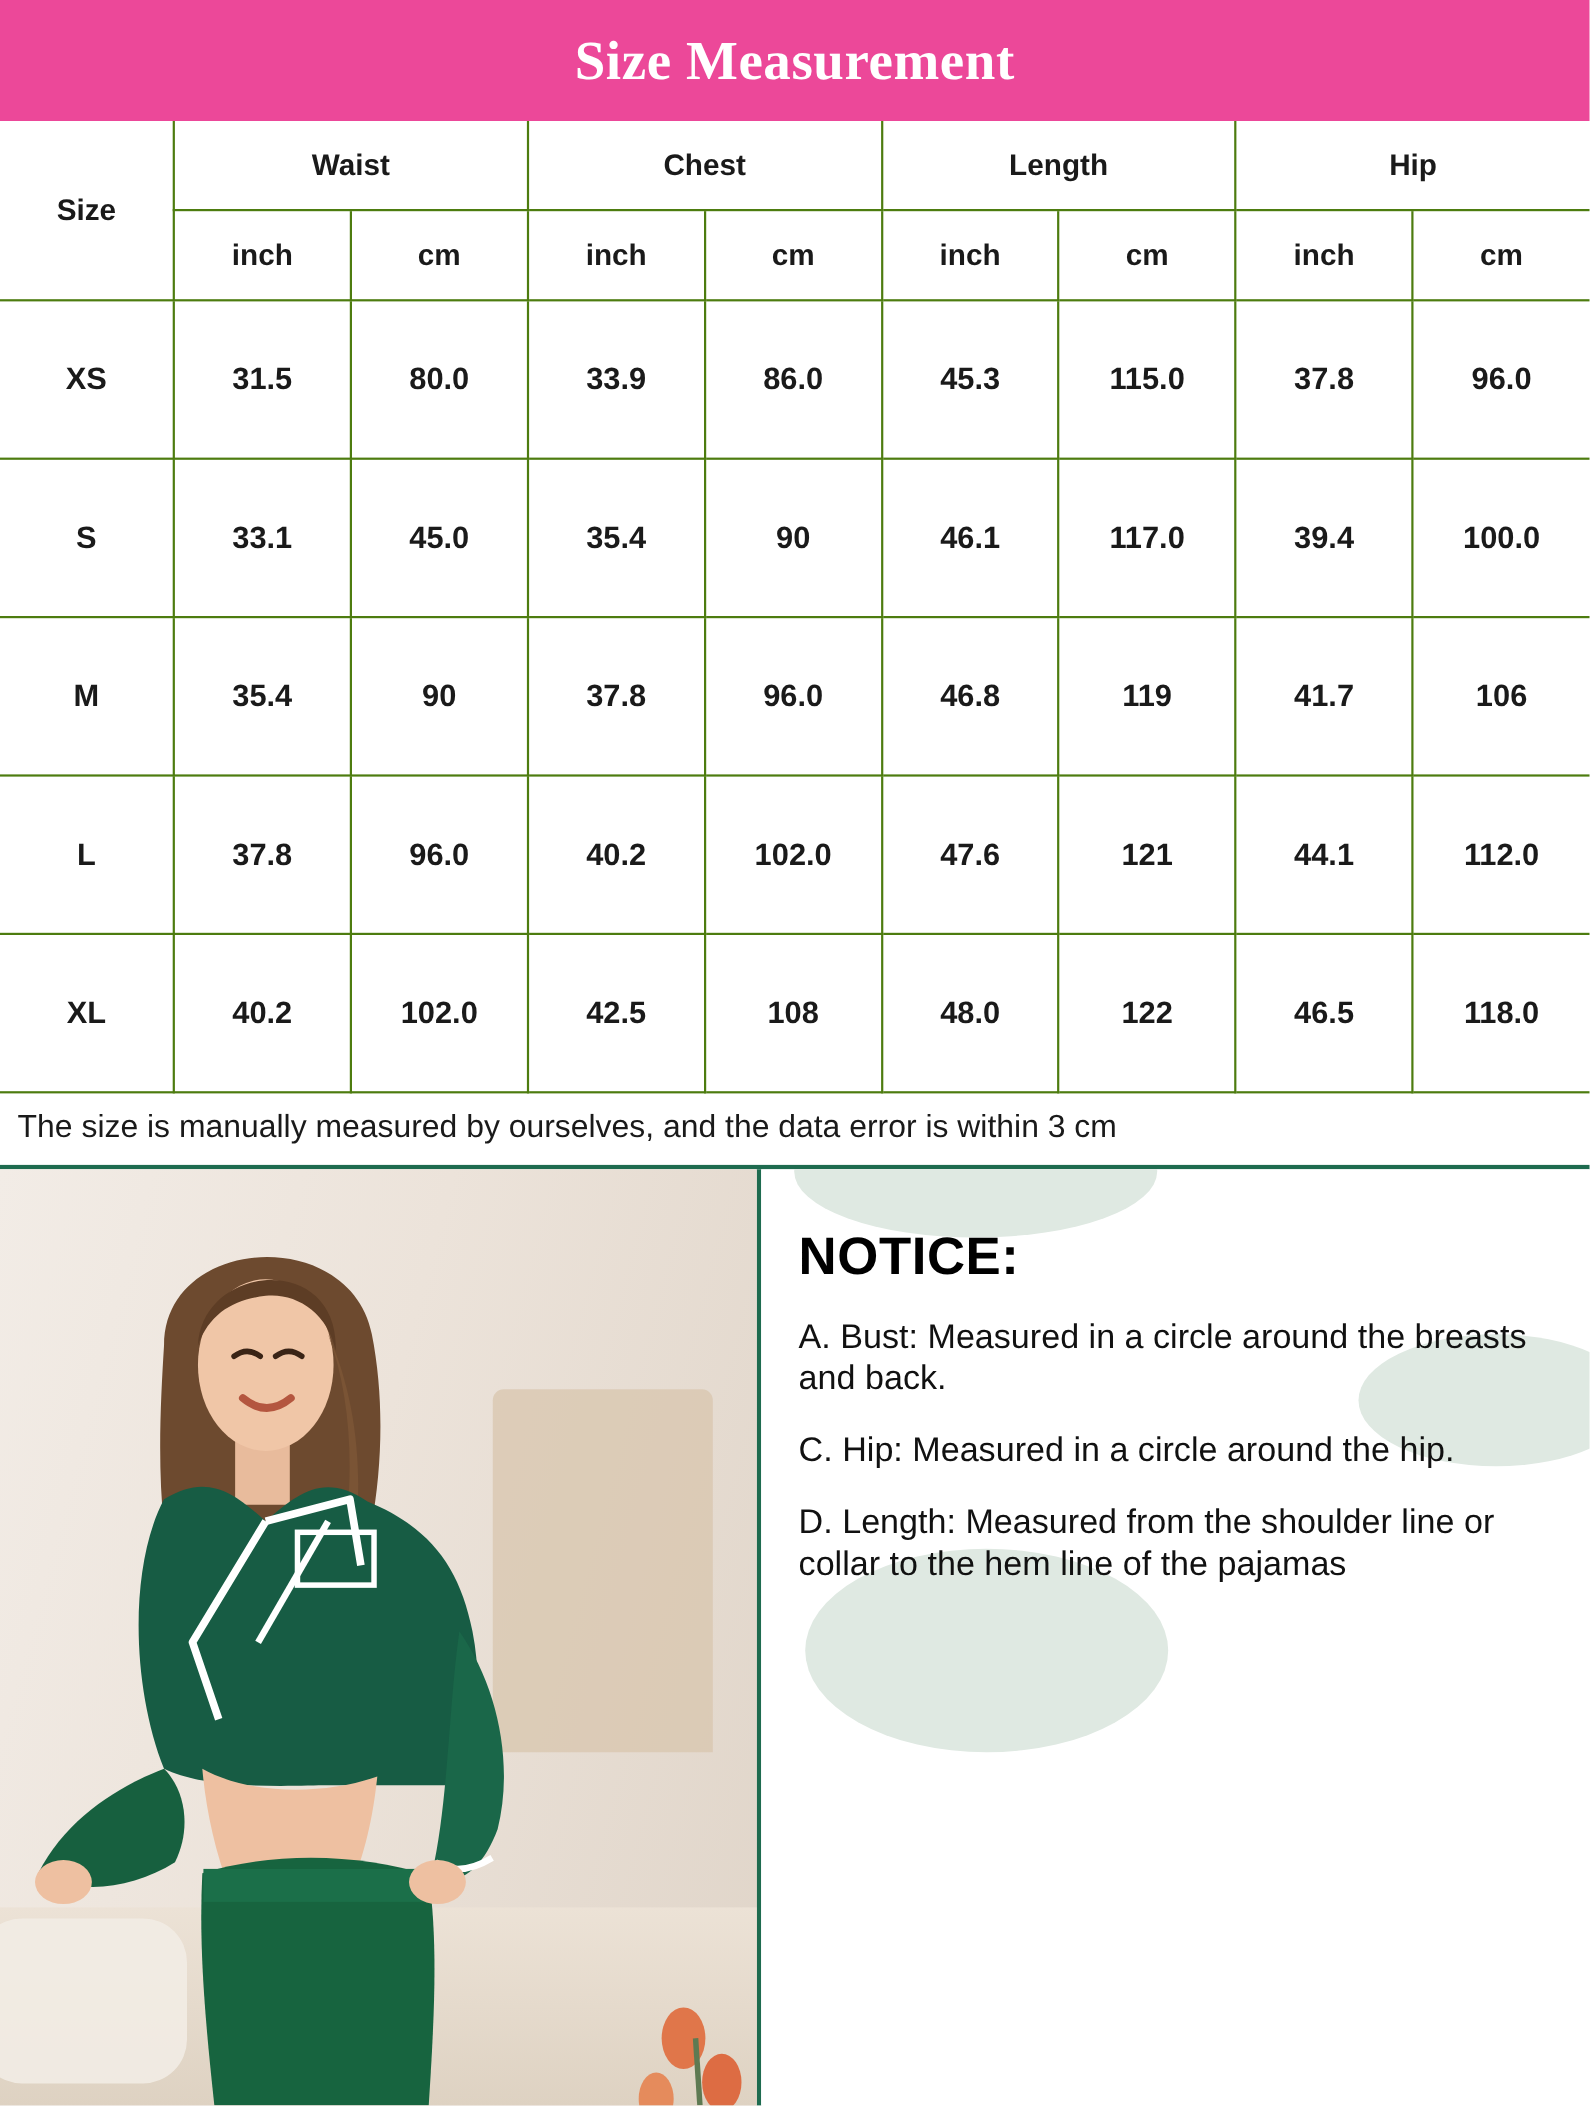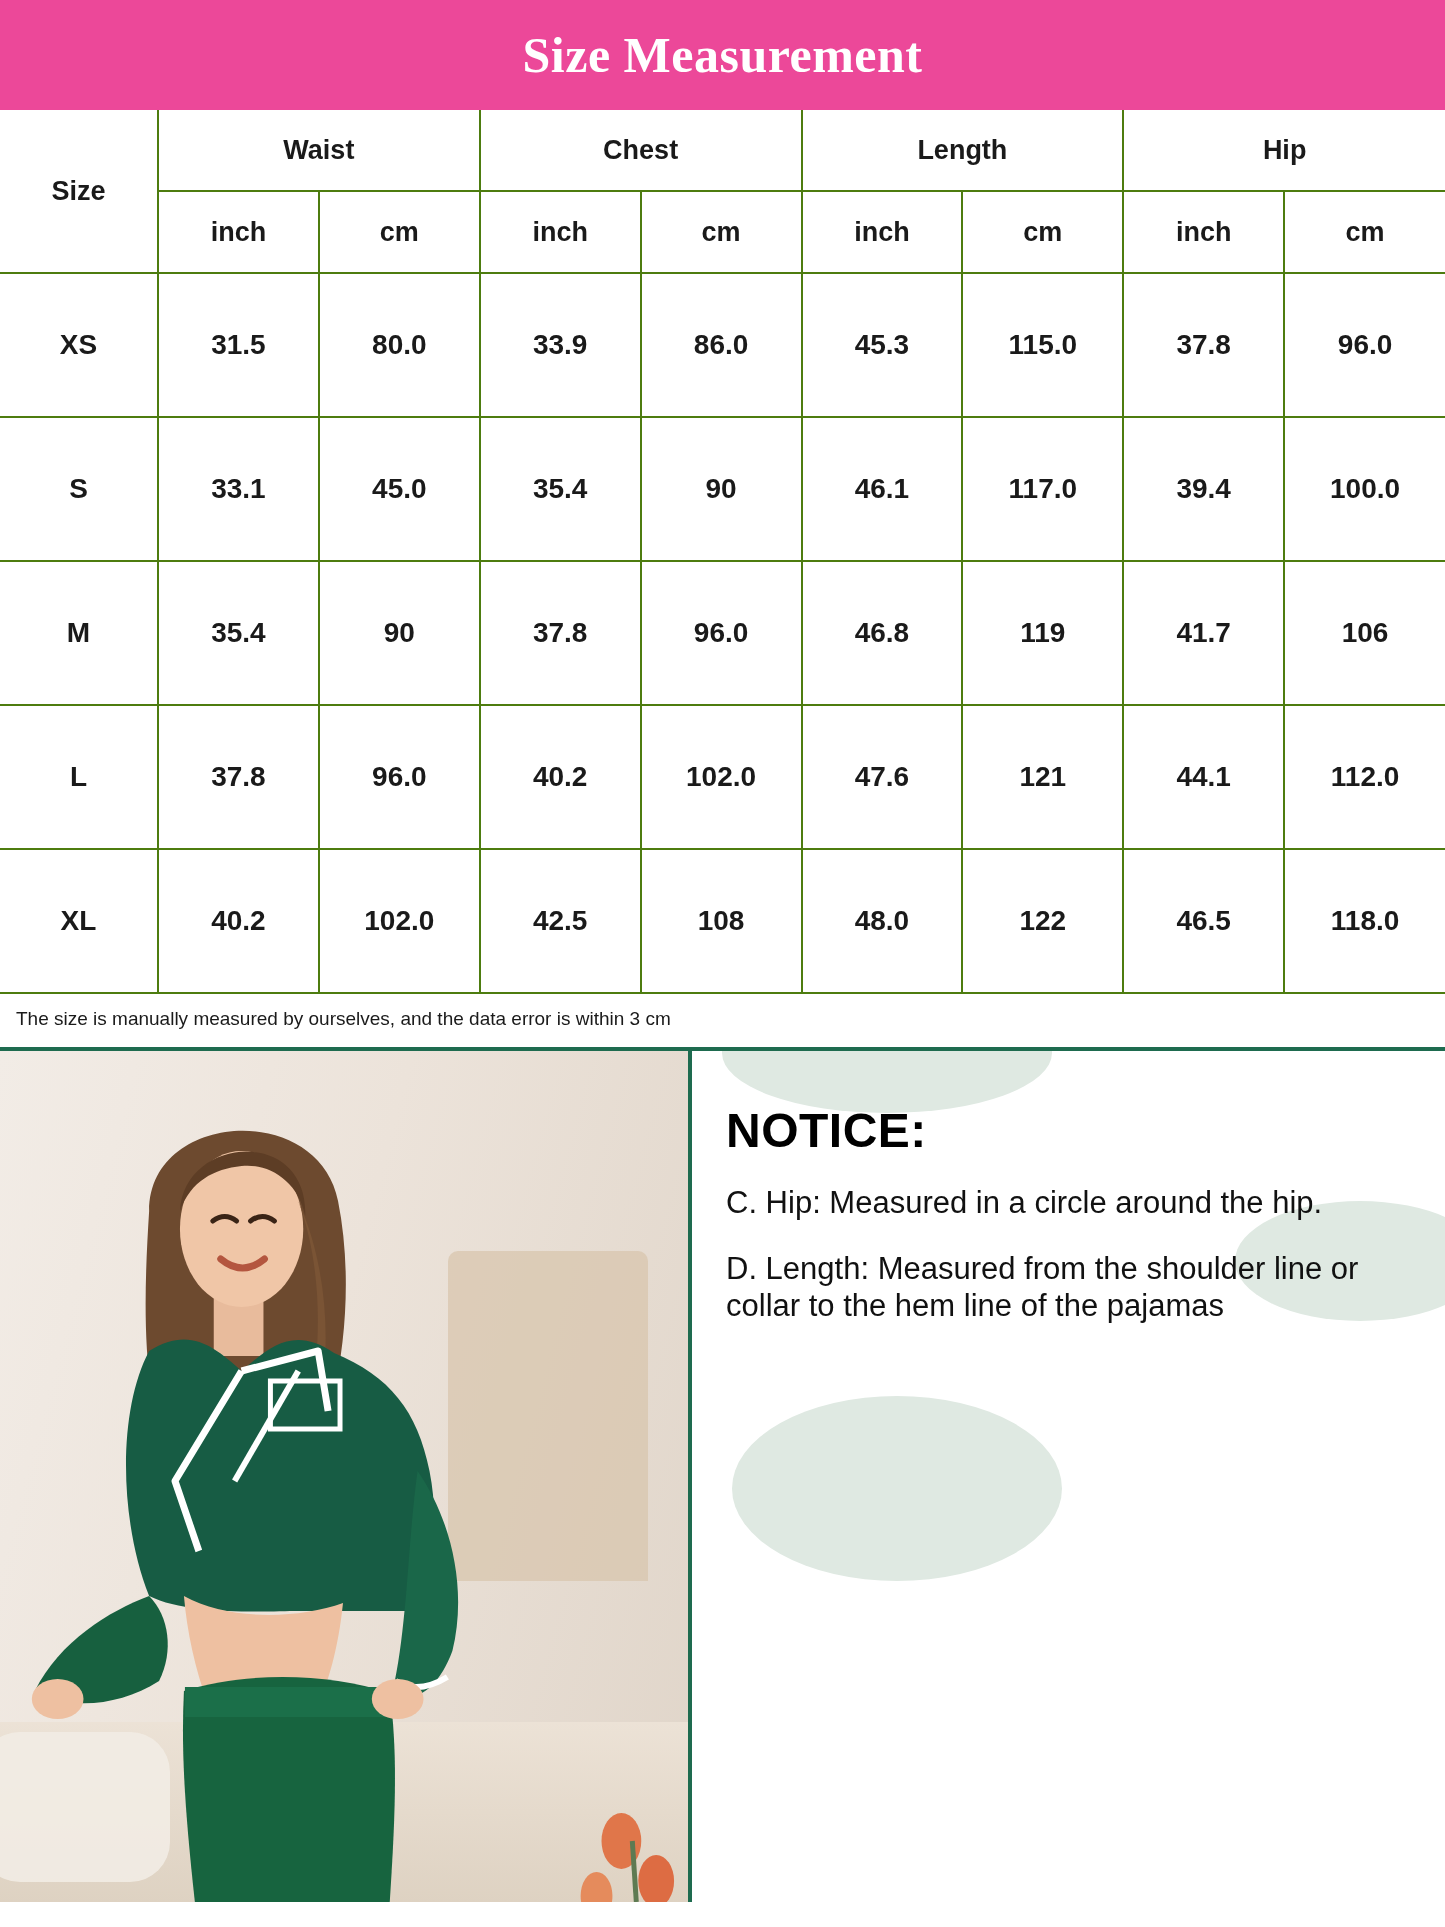--- a/index.html
+++ b/index.html
@@ -70,21 +70,21 @@
   }
   table.size-table tr td:first-child {
     font-weight: 700;
   }
   
   table.size-table tr > *:first-child { border-left: none; }
   table.size-table tr > *:last-child { border-right: none; }
   table.size-table tr:first-child > * { border-top: none; }
 
   .table-note {
-    font-size: 19px;
+    font-size: 29px;
     color: #1a1a1a;
     padding: 14px 0 16px 16px;
     line-height: 1.2;
     white-space: nowrap;
   }
 
   
   .bottom {
     display: flex;
     width: 1445px;
@@ -302,18 +302,19 @@
       </svg>
 
     </div>
 
     <div class="notice">
       <div class="blob b1"></div>
       <div class="blob b2"></div>
       <div class="blob b3"></div>
       <div class="notice-inner">
         <div class="notice-title">NOTICE:</div>
+        <div class="notice-item">A. Bust: Measured in a circle around the breasts and back.</div>
         <div class="notice-item">C. Hip: Measured in a circle around the hip.</div>
         <div class="notice-item">D. Length: Measured from the shoulder line or collar to the hem line of the pajamas</div>
       </div>
     </div>
   </div>
 </div>
 
 </body></html>

